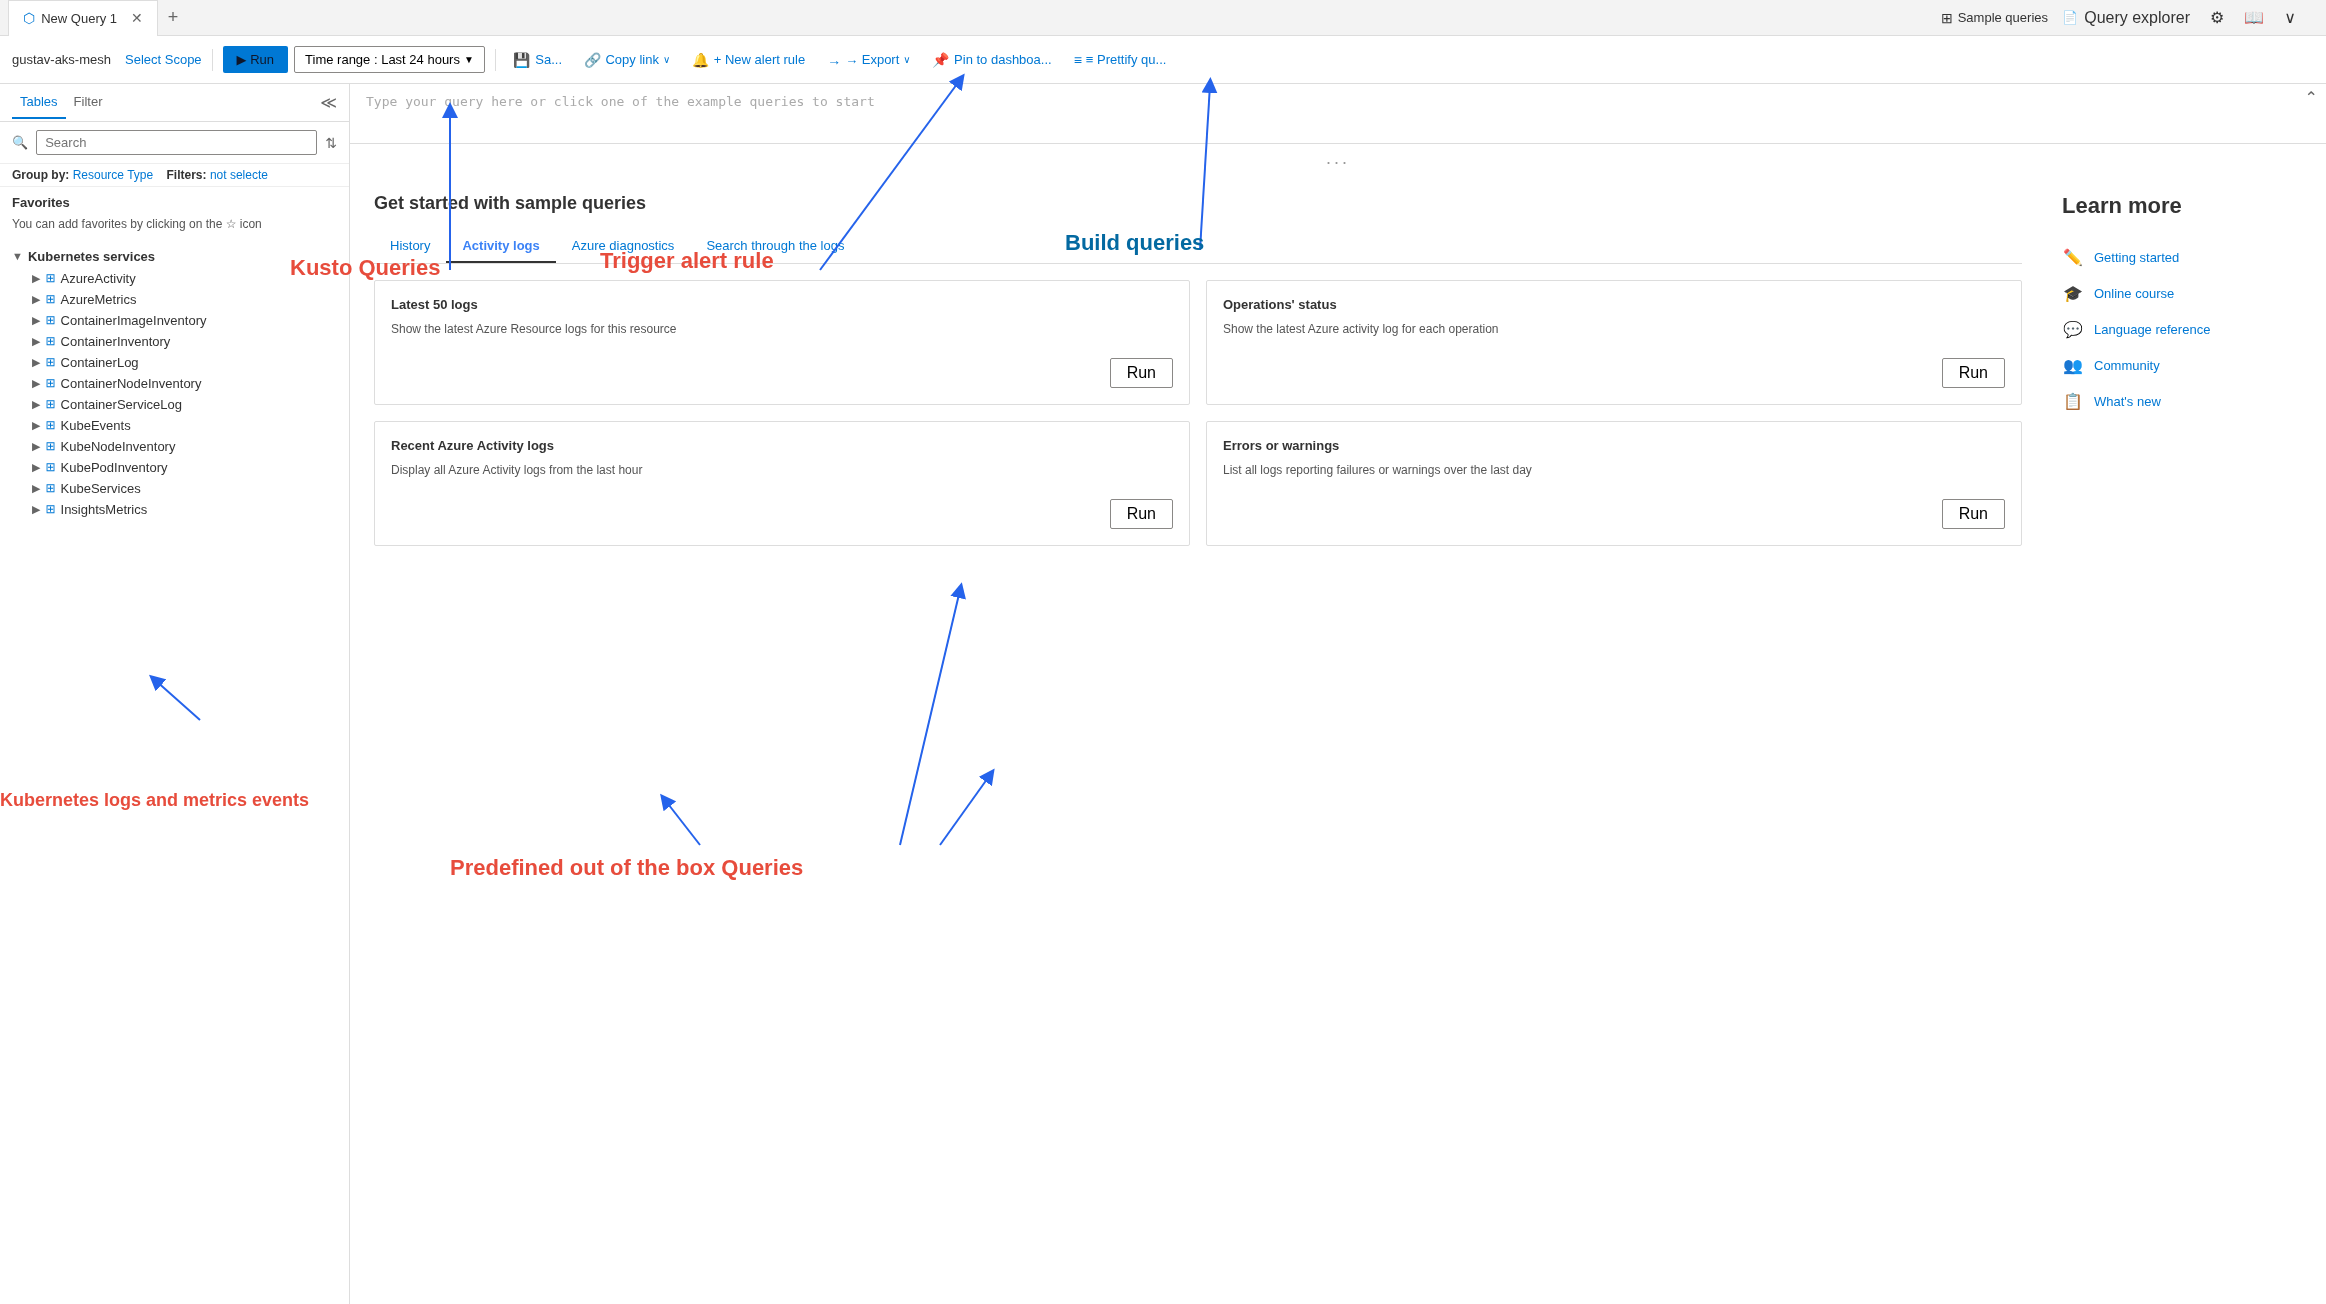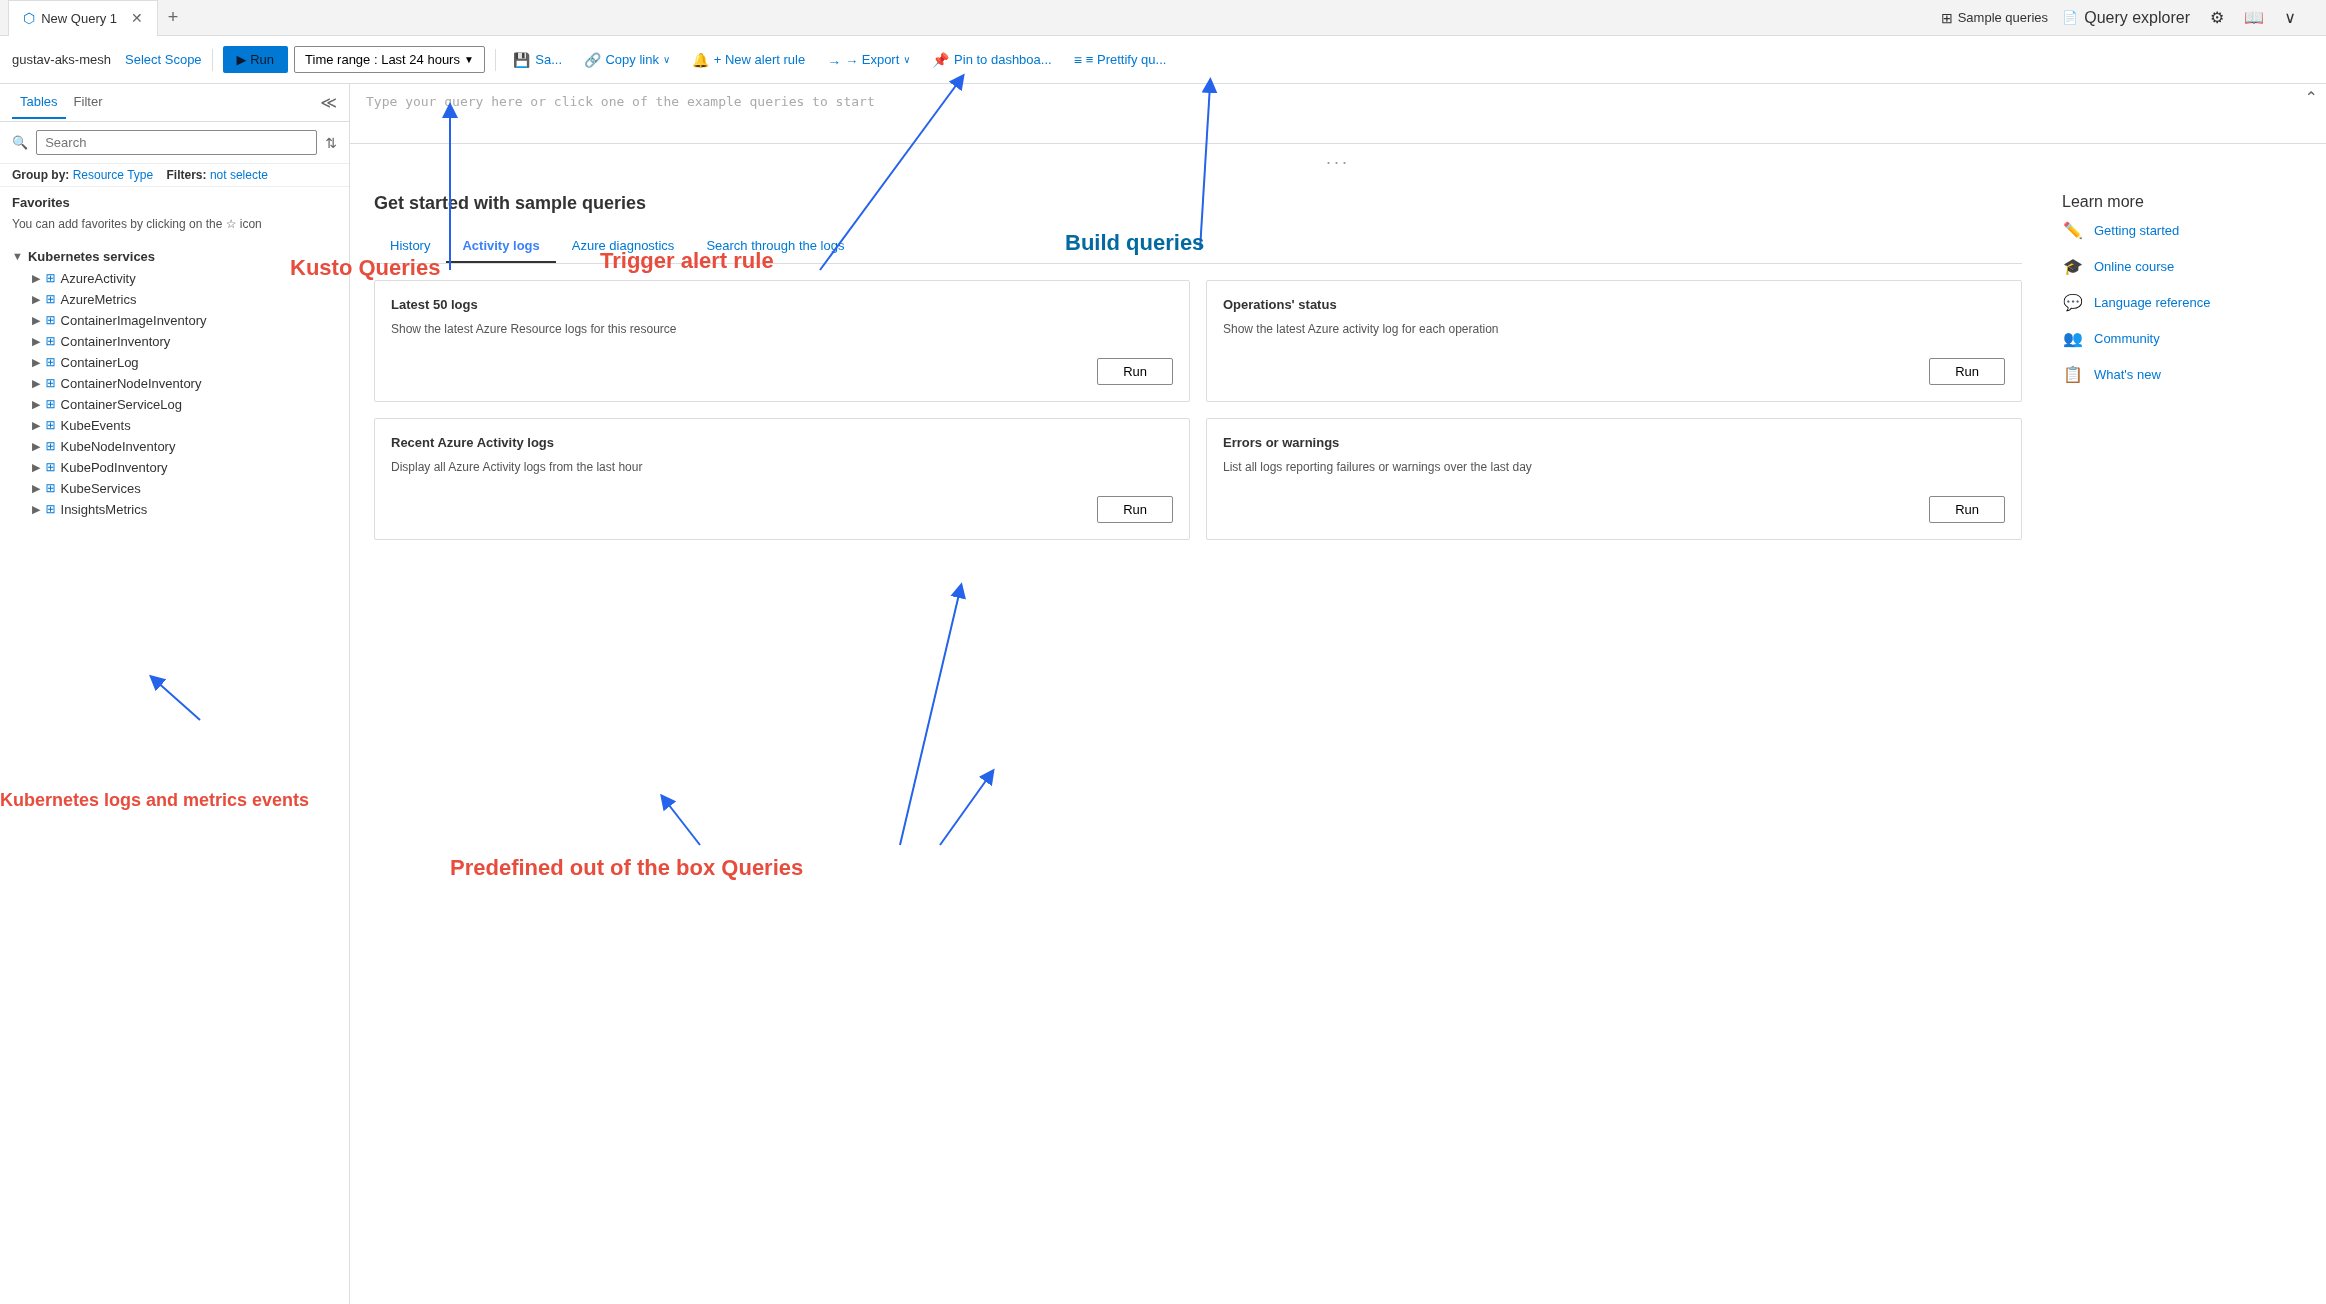--- a/index.html
+++ b/index.html
@@ -262,29 +262,29 @@
       display: flex;
       flex-direction: column;
       gap: 8px;
     }
     .query-card-title { font-weight: 600; font-size: 13px; }
     .query-card-desc { font-size: 12px; color: #555; flex: 1; line-height: 1.5; }
     .btn-run-card {
       align-self: flex-end;
       border: 1px solid #8a8886;
       background: #fff;
-      padding: 5px 25px;
-      cursor: pointer;
-      font-size: 13px;
+      padding: 5px 16px;
+      cursor: pointer;
+      font-size: 16px;
       border-radius: 2px;
       margin-top: 12px;
     }
 
     
-    .learn-title { font-size: 16px; font-weight: 400; margin-bottom: 8px; }
+    .learn-title { font-size: 22px; font-weight: 700; margin-bottom: 27px; }
     .learn-links { display: flex; flex-direction: column; gap: 14px; }
     .learn-link-item {
       display: flex;
       align-items: center;
       gap: 10px;
       cursor: pointer;
       color: #0078d4;
       font-size: 13px;
     }
     .learn-link-icon {

